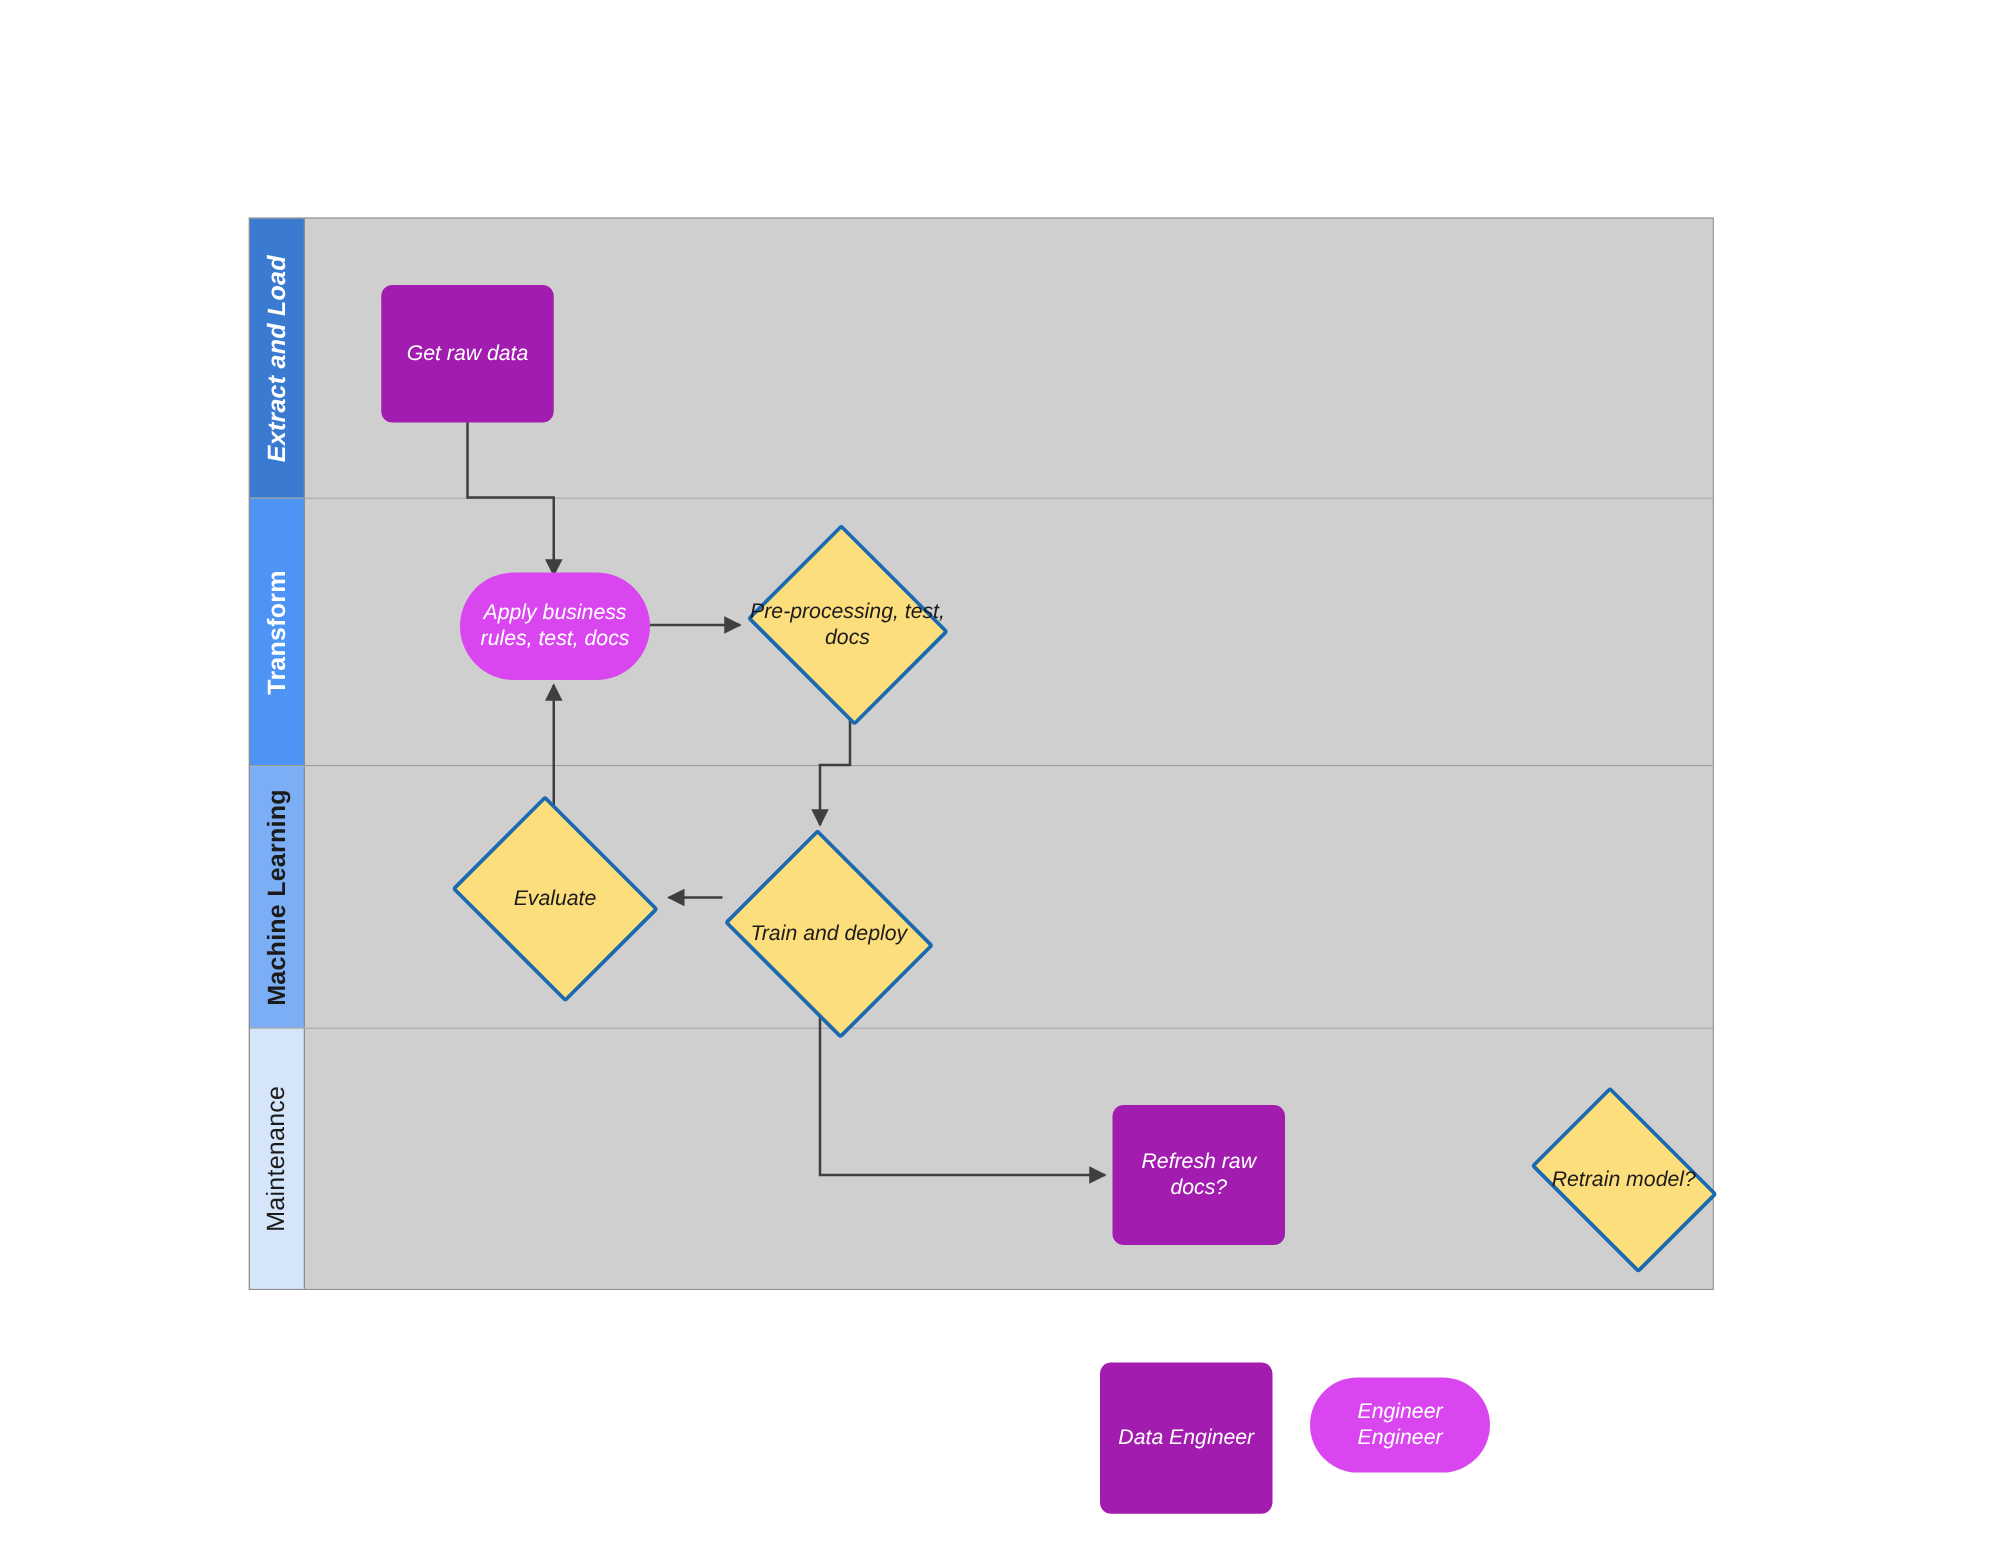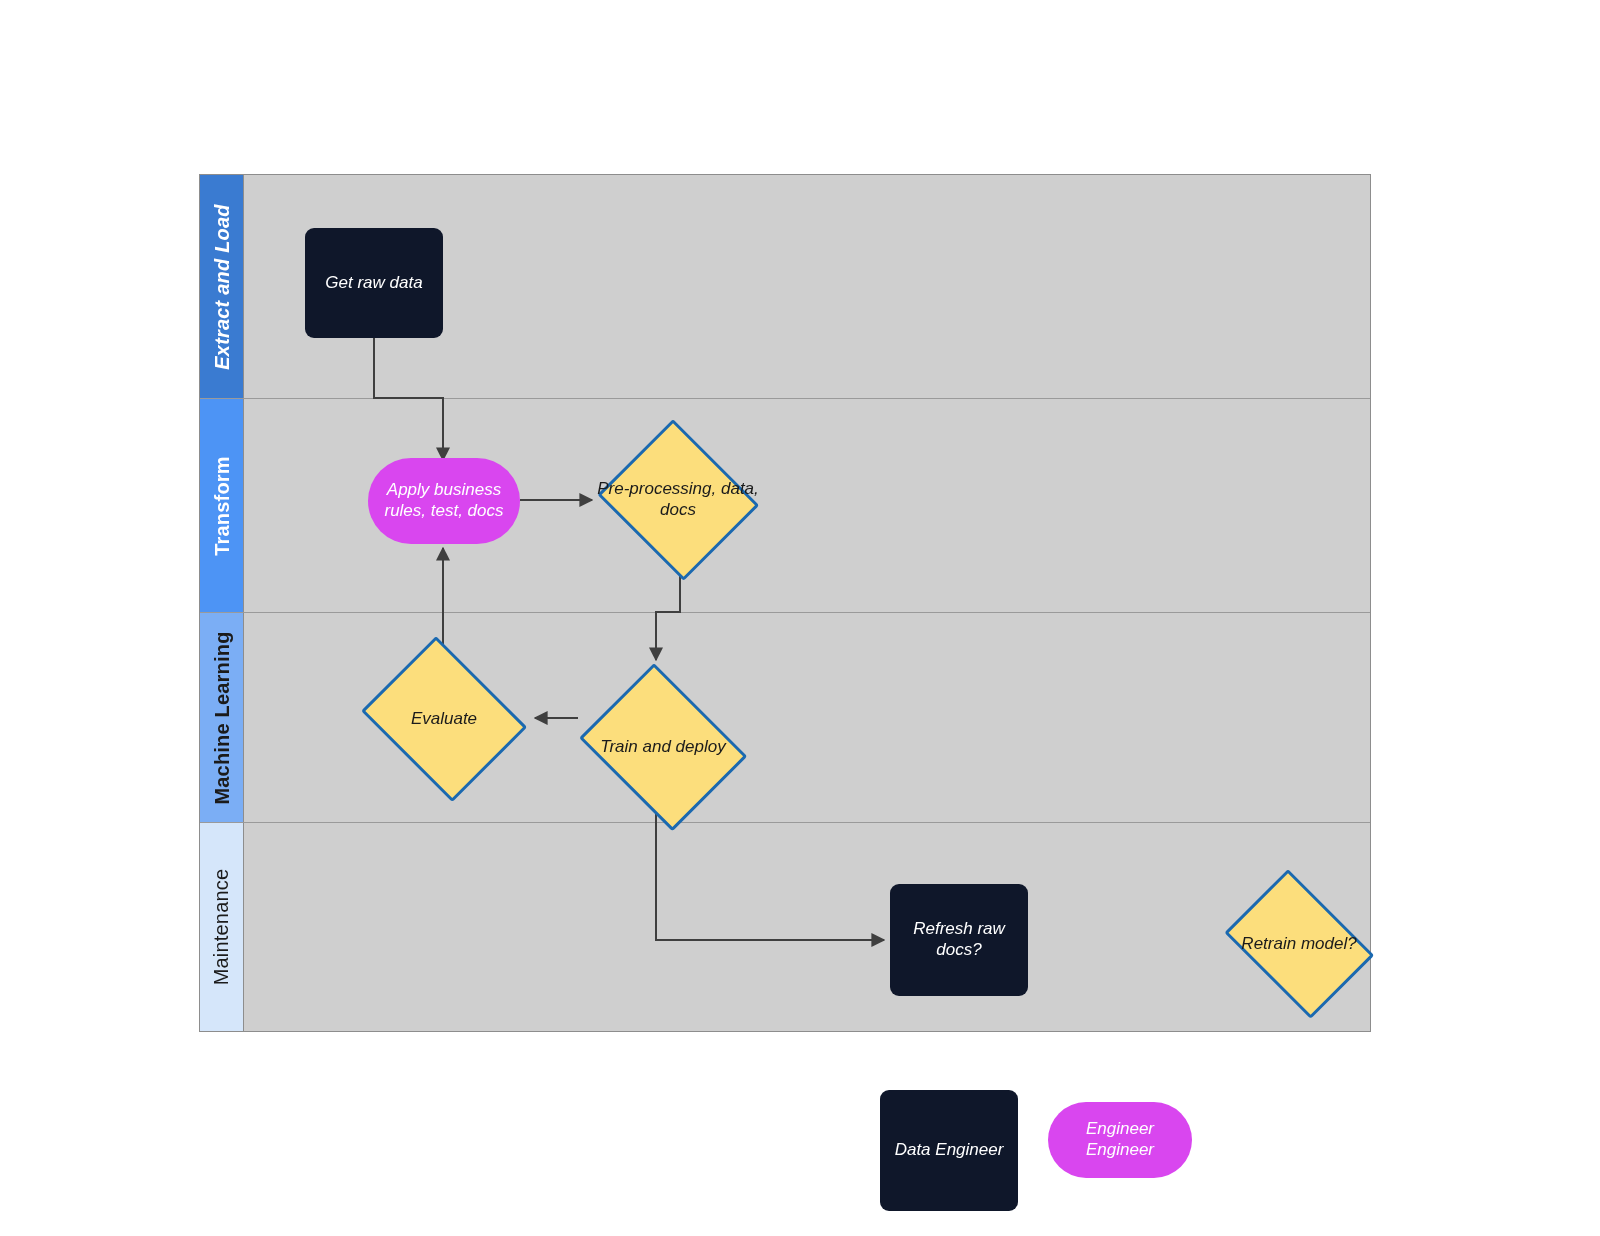--- a/index.html
+++ b/index.html
@@ -80,21 +80,21 @@
     align-items: center;
     justify-content: center;
     text-align: center;
     font-style: italic;
     font-size: 17px;
     line-height: 1.22;
     z-index: 5;
   }
 
   .shape-rect {
-    background: #0f172a;
+    background: #a21caf;
     color: #ffffff;
     border-radius: 9px;
   }
 
   .shape-stadium {
     background: #d946ef;
     color: #ffffff;
     border-radius: 999px;
   }
 
@@ -210,21 +210,21 @@
   <div class="shape shape-rect" style="left:305px; top:228px; width:138px; height:110px;">
     <span>Get raw data</span>
   </div>
 
   <div class="shape shape-stadium" style="left:368px; top:458px; width:152px; height:86px;">
     <span style="padding:0 14px;">Apply business rules, test, docs</span>
   </div>
 
   <div class="shape shape-diamond" style="left:592px; top:424px; width:172px; height:152px;">
     <div class="dia-bg"></div>
-    <span class="dia-label">Pre-processing, data, docs</span>
+    <span class="dia-label">Pre-processing, test, docs</span>
   </div>
 
   <div class="shape shape-diamond" style="left:353px; top:644px; width:182px; height:150px;">
     <div class="dia-bg"></div>
     <span class="dia-label">Evaluate</span>
   </div>
 
   <div class="shape shape-diamond" style="left:570px; top:672px; width:186px; height:150px;">
     <div class="dia-bg"></div>
     <span class="dia-label">Train and deploy</span>

